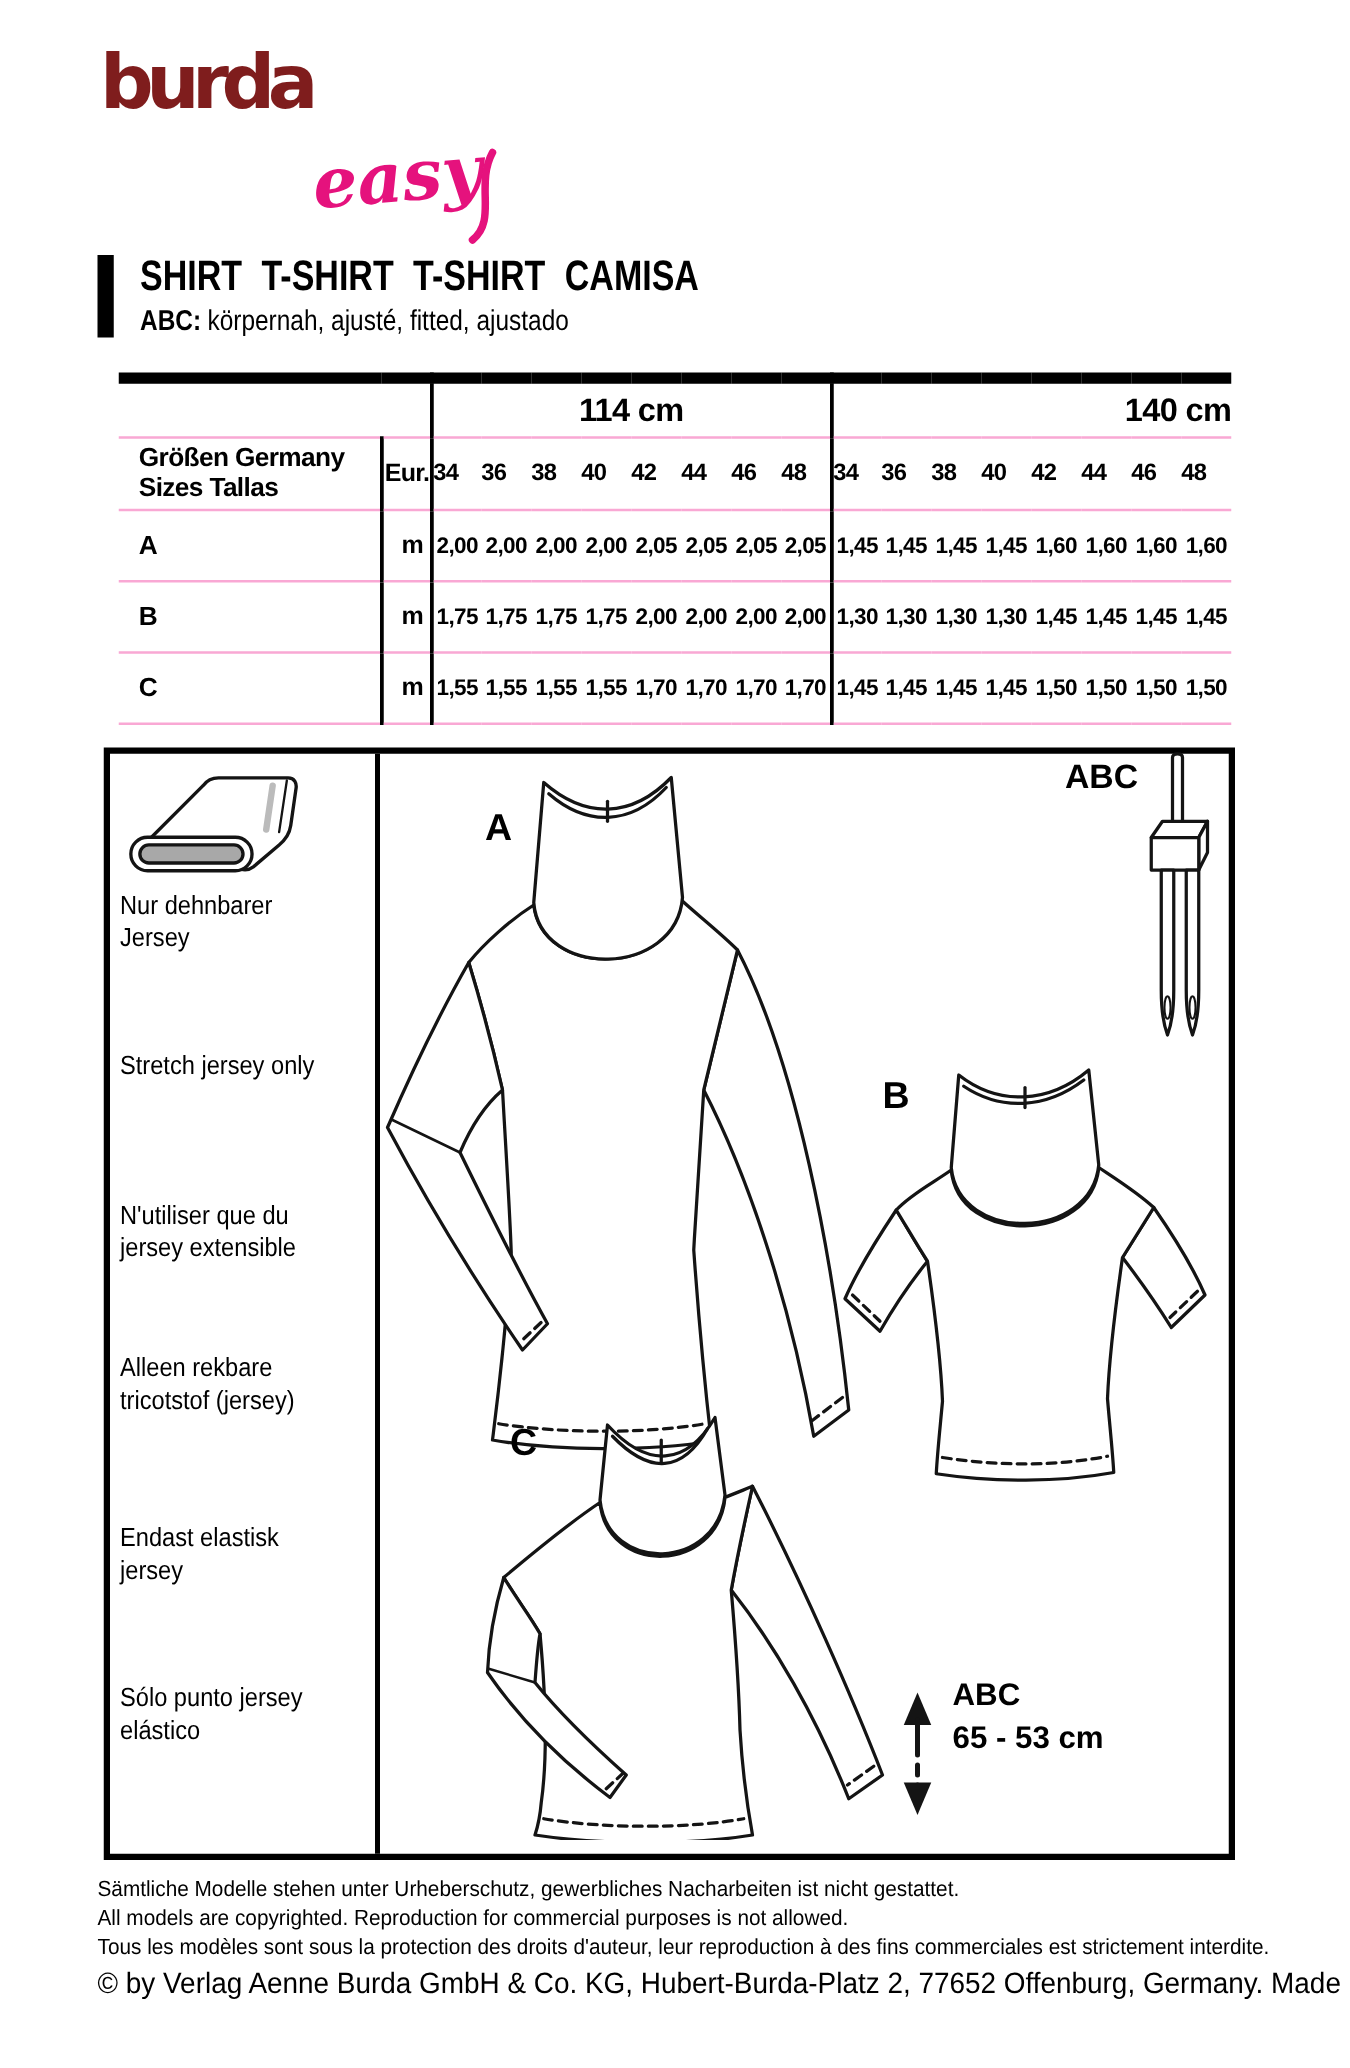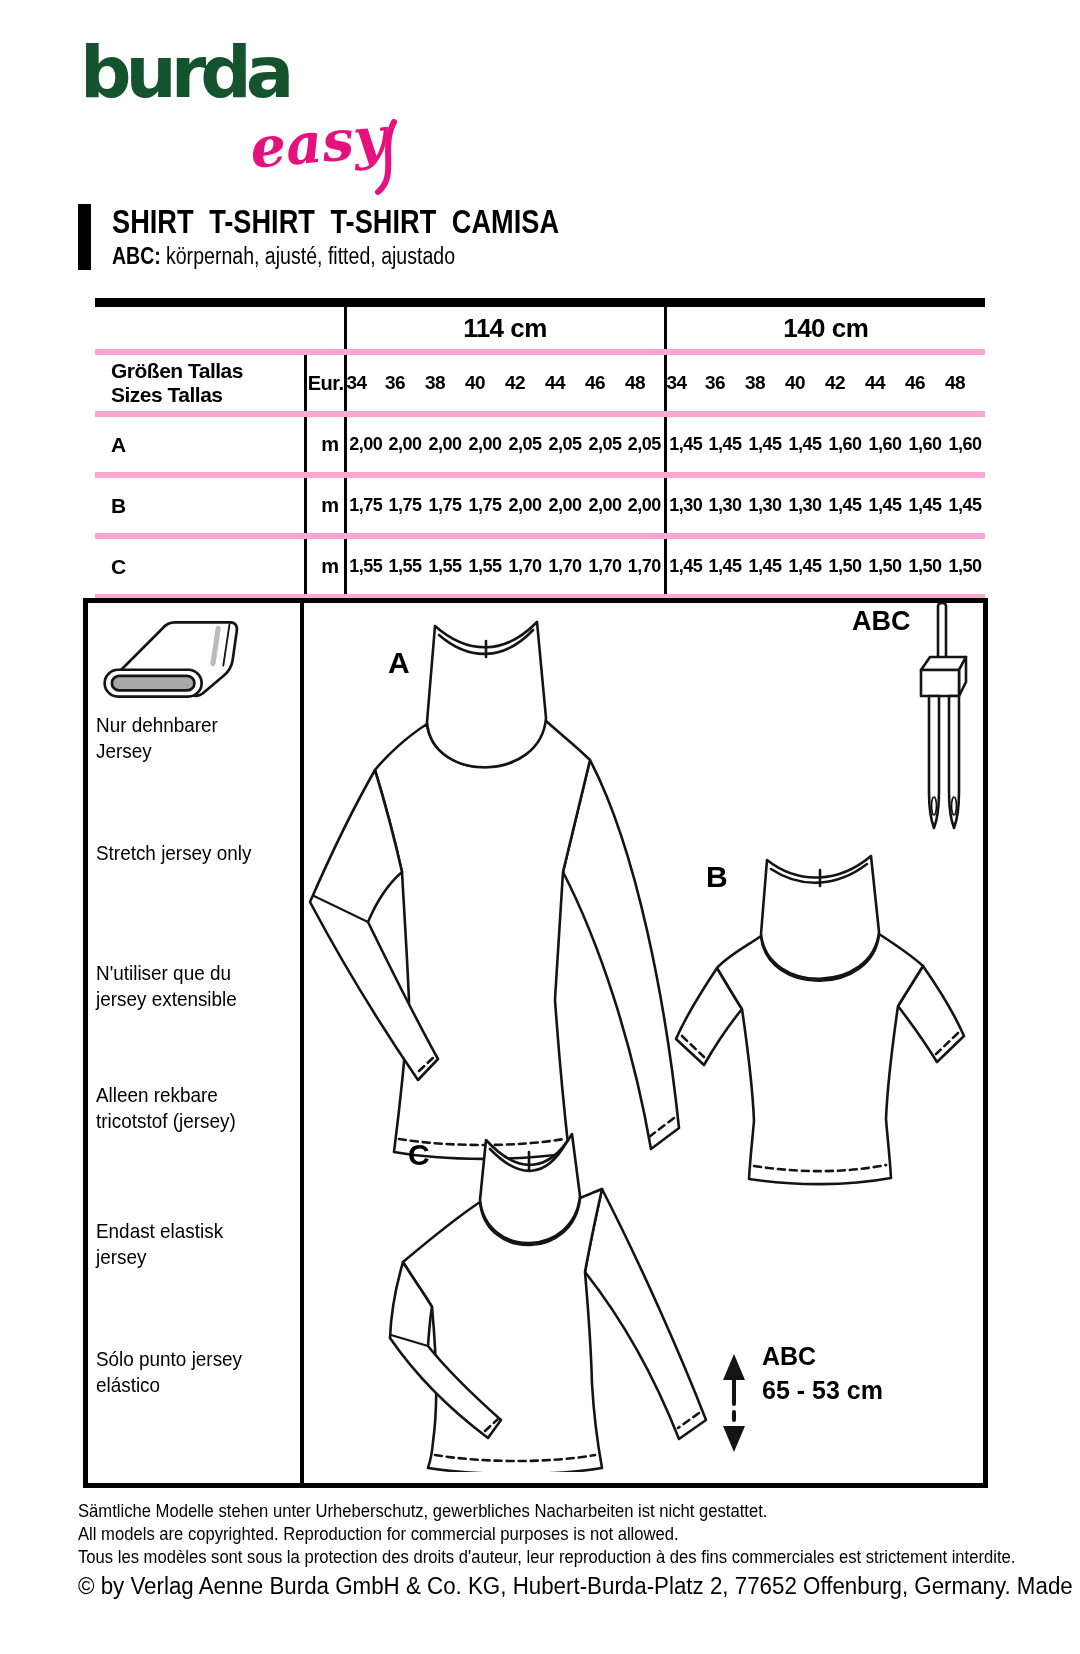--- a/index.html
+++ b/index.html
@@ -1,45 +1,45 @@
 <!DOCTYPE html>
 <html><head>
 <meta charset="utf-8">
 <style>
   html,body{margin:0;padding:0;background:#888;}
   #page{position:relative;width:1080px;height:1654px;background:#ffffff;margin:0 auto;
         font-family:"Liberation Sans",sans-serif;color:#000;overflow:hidden;}
 
   
   #logo-main{position:absolute;left:80px;top:36px;font-family:"DejaVu Sans",sans-serif;
-             font-weight:800;font-size:72px;line-height:1;letter-spacing:-6px;color:#14532d;}
+             font-weight:800;font-size:60px;line-height:1;letter-spacing:-6px;color:#7f1d1d;}
   #logo-sub{position:absolute;left:250px;top:114px;font-family:"DejaVu Serif",serif;
             font-style:italic;font-weight:bold;font-size:56px;line-height:1;color:#E5127D;
             transform:rotate(-5deg);}
   #logo-swash{position:absolute;left:372px;top:118px;}
   #pattern-number{position:absolute;left:690px;top:34px;width:298px;text-align:right;
                   font-weight:bold;font-size:92px;line-height:1;letter-spacing:-3px;}
 
   
   #title-bar{position:absolute;left:78px;top:204px;width:13px;height:66px;background:#000;}
   #page-title{position:absolute;left:112px;top:202px;font-weight:bold;font-size:34px;
               white-space:nowrap;transform:scaleX(.8);transform-origin:0 50%;word-spacing:10px;}
   #page-subtitle{position:absolute;left:112px;top:243px;font-size:23px;white-space:nowrap;
                  transform:scaleX(.85);transform-origin:0 50%;}
   #page-subtitle b{font-weight:bold;margin-right:6px;}
 
   
   #fabric-table-wrap{position:absolute;left:95px;top:298px;width:890px;}
   #fabric-table{border-collapse:collapse;width:890px;table-layout:fixed;
                 border-top:9px solid #000;}
-  #fabric-table tr{border-bottom:6px solid #f9a8d4;}
+  #fabric-table tr{border-bottom:2px solid #f9a8d4;}
   #fabric-table td{padding:0;vertical-align:middle;letter-spacing:-.5px;}
   #fabric-table td.corner{border-right:3px solid #000;}
   #fabric-table td.cmh{font-weight:bold;font-size:26px;text-align:center;height:42px;}
-  #fabric-table td.sep{border-left:3px solid #000;}
+  #fabric-table td.sep{border-left:3px solid #000;text-align:right;}
   #fabric-table td.eur{border-left:3px solid #000;border-right:3px solid #000;
                        font-weight:bold;font-size:20px;text-align:right;}
   #fabric-table td.eur.unit{text-align:right;padding-right:5px;}
   #fabric-table td.lblc{font-weight:bold;font-size:21px;padding-left:16px;height:55px;}
   #fabric-table td.lblc .l2{text-decoration:none;}
   #fabric-table td.sz{font-weight:bold;font-size:19px;text-align:left;height:56px;}
   #fabric-table td.val{font-weight:bold;font-size:18px;text-align:center;height:54px;}
 
   
   #illu-box{position:absolute;left:83px;top:598px;width:905px;height:890px;
@@ -94,21 +94,21 @@
         <col span="16" style="width:40px">
       </colgroup>
       <tbody>
         <tr>
           <td colspan="2" class="corner"></td>
           <td colspan="8" class="cmh">114 cm</td>
           <td colspan="8" class="cmh sep">140 cm</td>
         </tr>
         <tr>
           <td class="lblc">
-            <div>Größen  Tallas</div>
+            <div>Größen  Germany</div>
             <div class="l2">Sizes  Tallas</div>
           </td>
           <td class="eur">Eur.</td>
 
         <td class="sz">34</td>
             <td class="sz">36</td>
             <td class="sz">38</td>
             <td class="sz">40</td>
             <td class="sz">42</td>
             <td class="sz">44</td>

